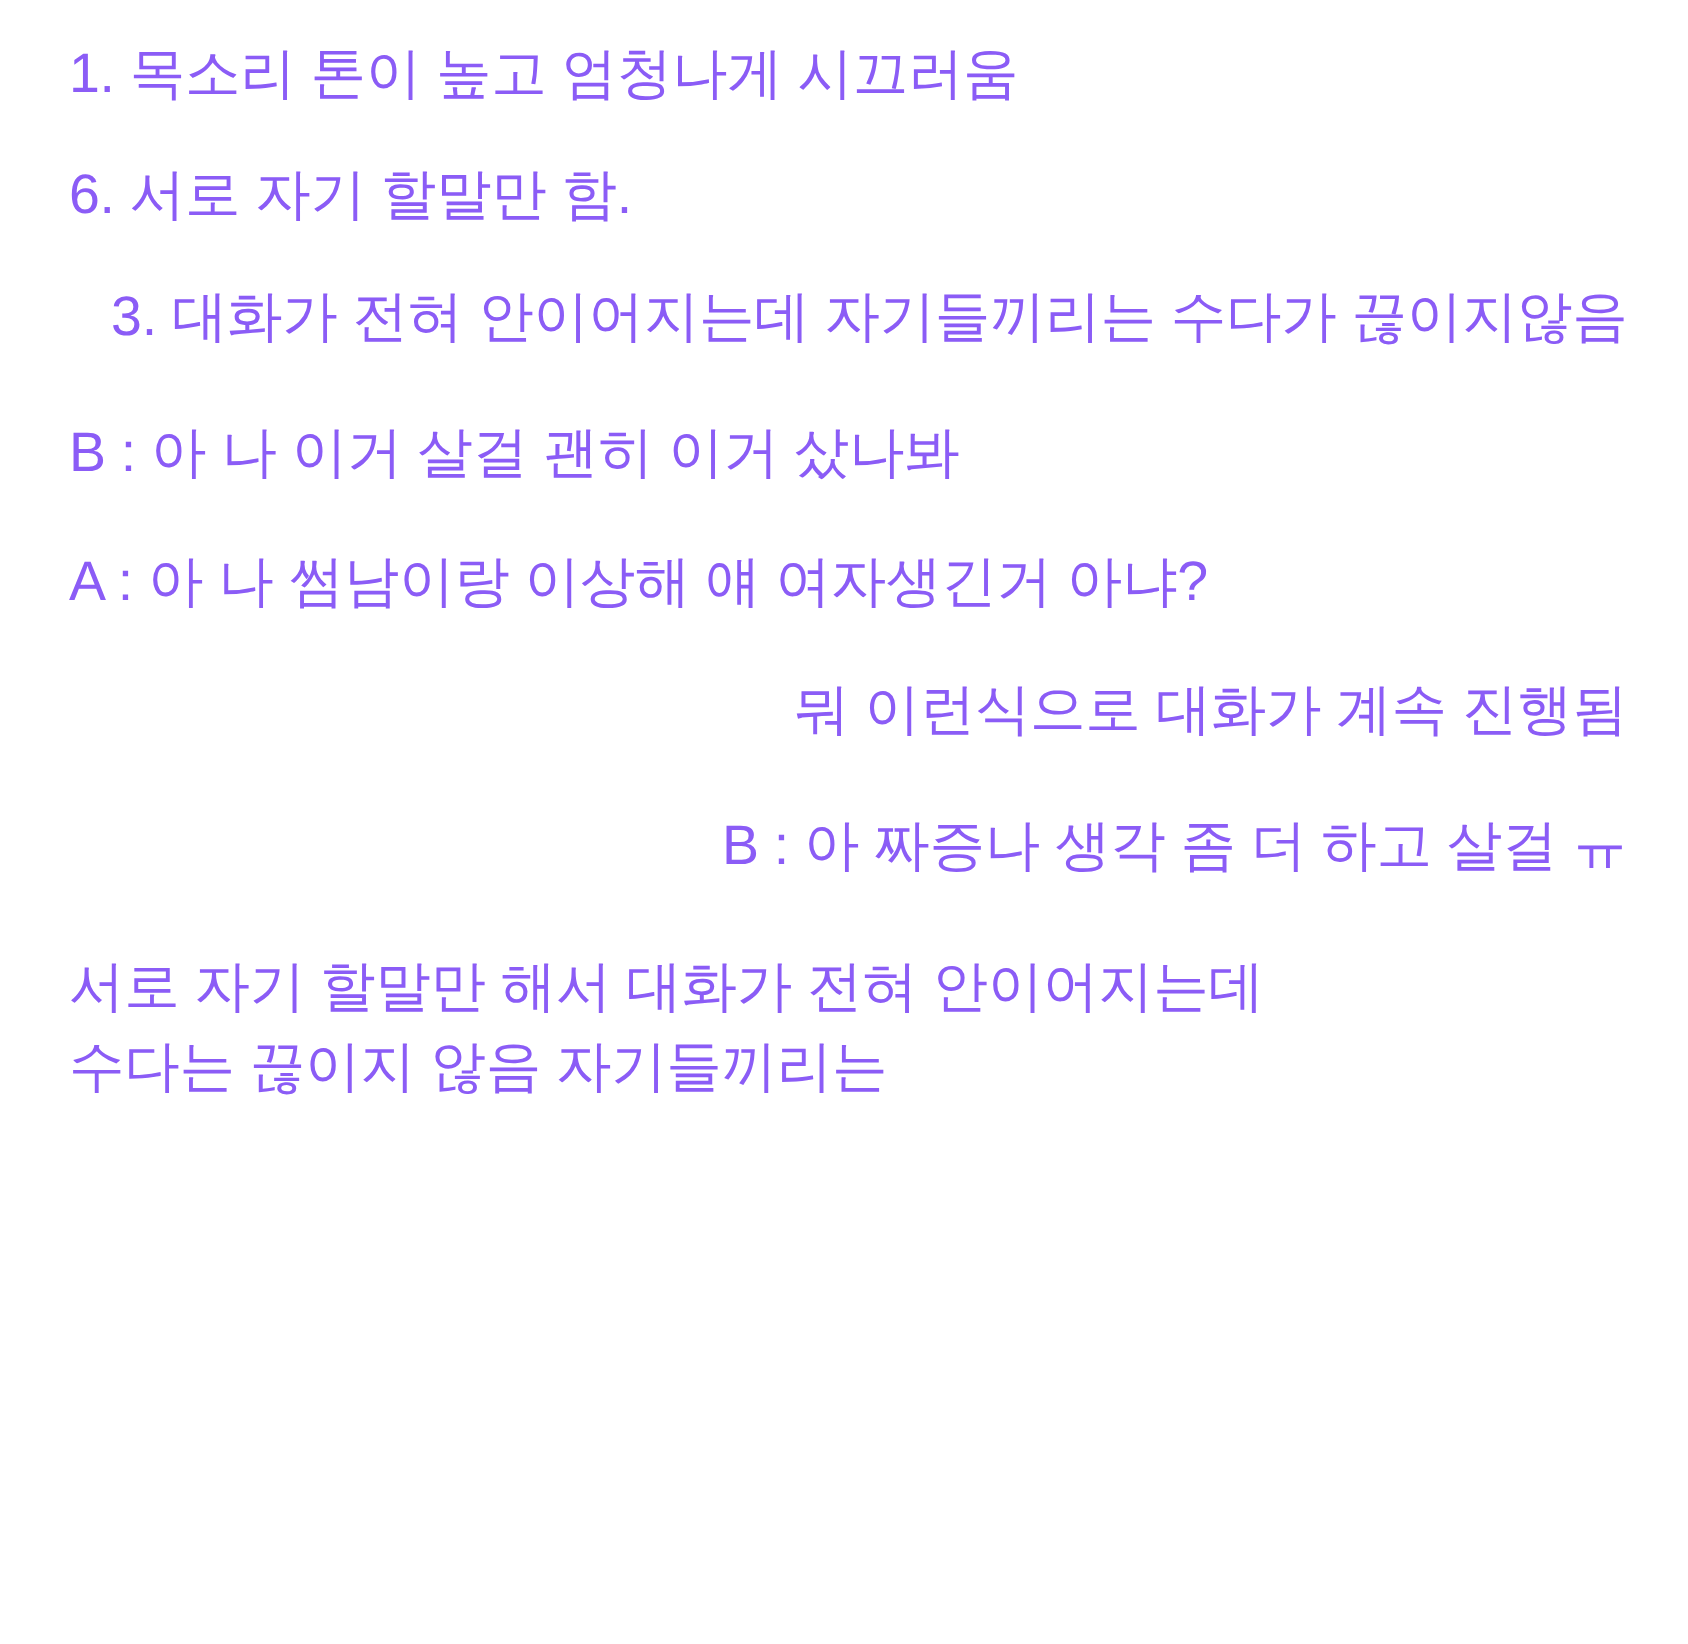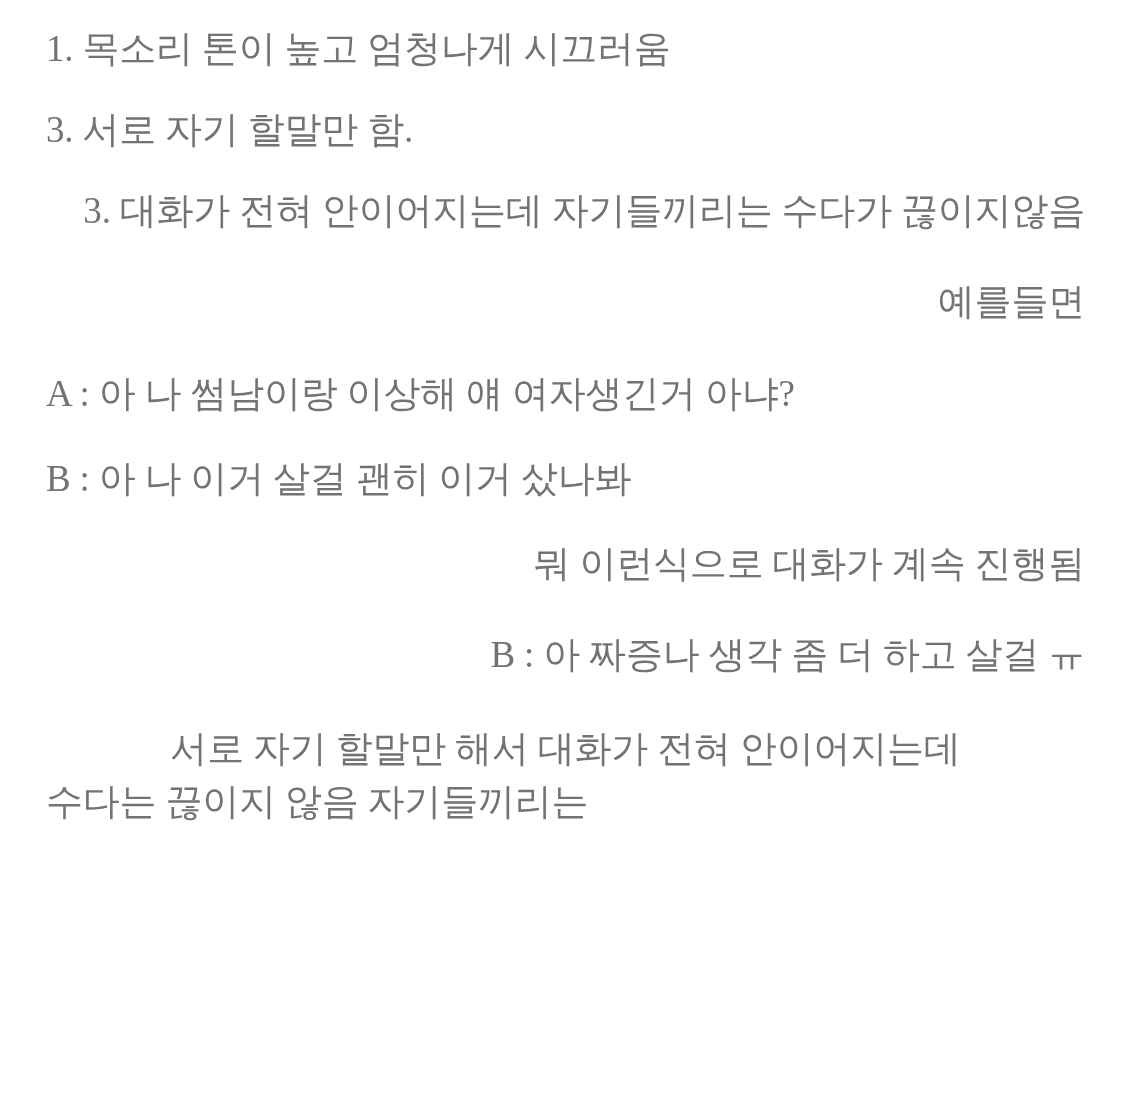--- a/index.html
+++ b/index.html
@@ -19,50 +19,48 @@
     width: 1125px;
     height: 1096px;
     background: #ffffff;
     box-sizing: border-box;
     padding: 26px 40px 20px 46px;
   }
   .line {
     font-size: 37px;
     line-height: 1.22;
     letter-spacing: -0.2px;
-    color: #737373;
+    color: #8b5cf6;
     white-space: pre-wrap;
     word-break: keep-all;
-    font-family: Liberation Serif, serif;
   }
   .gap-numbered { margin-bottom: 36px; }
   .gap-dialog { margin-bottom: 40px; }
   .gap-big { margin-bottom: 46px; text-align: right; }
-  .block-tight { margin-bottom: 2px; text-align: center; }
+  .block-tight { margin-bottom: 2px; }
   .closing {
     margin-top: 10px;
   }
   .closing .line { line-height: 1.38; }
 </style>
 </head>
 <body>
 
 <div class="page">
 
   <div class="line gap-numbered">1. 목소리 톤이 높고 엄청나게 시끄러움</div>
 
-  <div class="line gap-numbered">3. 서로 자기 할말만 함.</div>
+  <div class="line gap-numbered">6. 서로 자기 할말만 함.</div>
 
   <div class="line gap-big">3. 대화가 전혀 안이어지는데 자기들끼리는 수다가 끊이지않음</div>
 
-  <div class="line gap-big">예를들면</div>
+
+  <div class="line gap-dialog">B : 아 나 이거 살걸 괜히 이거 샀나봐</div>
 
   <div class="line gap-dialog">A : 아 나 썸남이랑 이상해 얘 여자생긴거 아냐?</div>
-
-  <div class="line gap-dialog">B : 아 나 이거 살걸 괜히 이거 샀나봐</div>
 
 
   <div class="line gap-big">뭐 이런식으로 대화가 계속 진행됨</div>
 
   <div class="line gap-big">B : 아 짜증나 생각 좀 더 하고 살걸 ㅠ</div>
 
   <div class="closing">
     <div class="line block-tight">서로 자기 할말만 해서 대화가 전혀 안이어지는데</div>
     <div class="line">수다는 끊이지 않음 자기들끼리는</div>
   </div>

